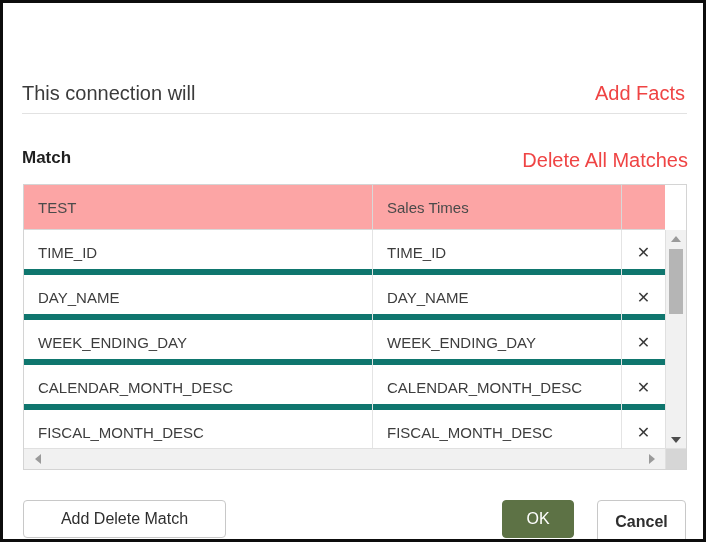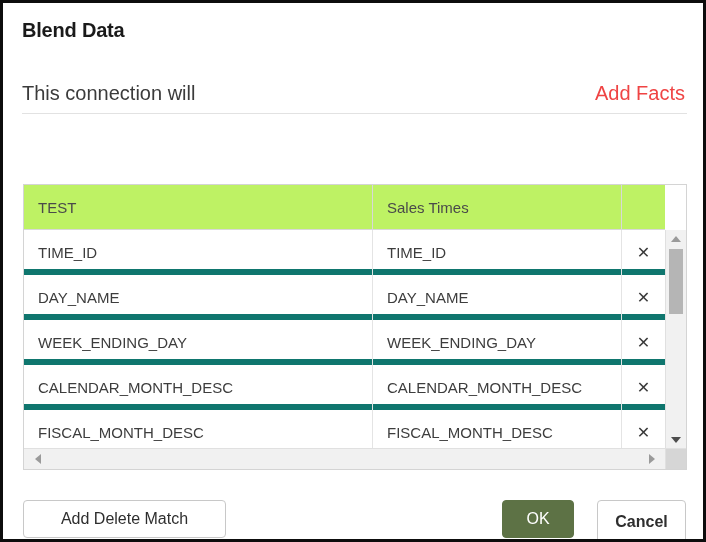--- a/index.html
+++ b/index.html
@@ -118,21 +118,21 @@
     overflow: hidden;
   }
   .row {
     position: relative;
     height: 45px;
     box-sizing: border-box;
     border-bottom: 6px solid #0f766e;
     width: 641px;
   }
   .row.header {
-    background: #bef264;
+    background: #fca5a5;
     border-bottom: 1px solid #d8d8d8;
   }
   .cell {
     position: absolute;
     top: 0;
     height: 45px;
     box-sizing: border-box;
     display: flex;
     align-items: center;
     font-size: 15px;
@@ -259,29 +259,32 @@
   }
   #btn-add-another { left: 20px;  top: 497px; width: 203px; height: 38px; }
   #btn-ok          { left: 499px; top: 497px; width: 72px;  height: 38px; }
   #btn-cancel      { left: 594px; top: 497px; width: 89px;  height: 44px; font-weight: bold; }
 </style>
 </head>
 <body>
 
 <div id="dialog">
 
-  <div class="title">Blend Data</div>
 
   <div class="conn-row">
     <div class="conn-text">This connection will</div>
     <div class="link add-facts">Add Facts</div>
   </div>
 
   <div class="divider"></div>
 
+  <div class="match-row">
+    <div class="match-label">Match</div>
+    <div class="link delete-all">Delete All Matches</div>
+  </div>
 
   <div class="table-wrap">
 
     <div class="grid">
 
       <div class="row header">
         <div class="cell c1">TEST</div>
         <div class="cell c2">Sales Times</div>
         <div class="cell c3"></div>
       </div>

